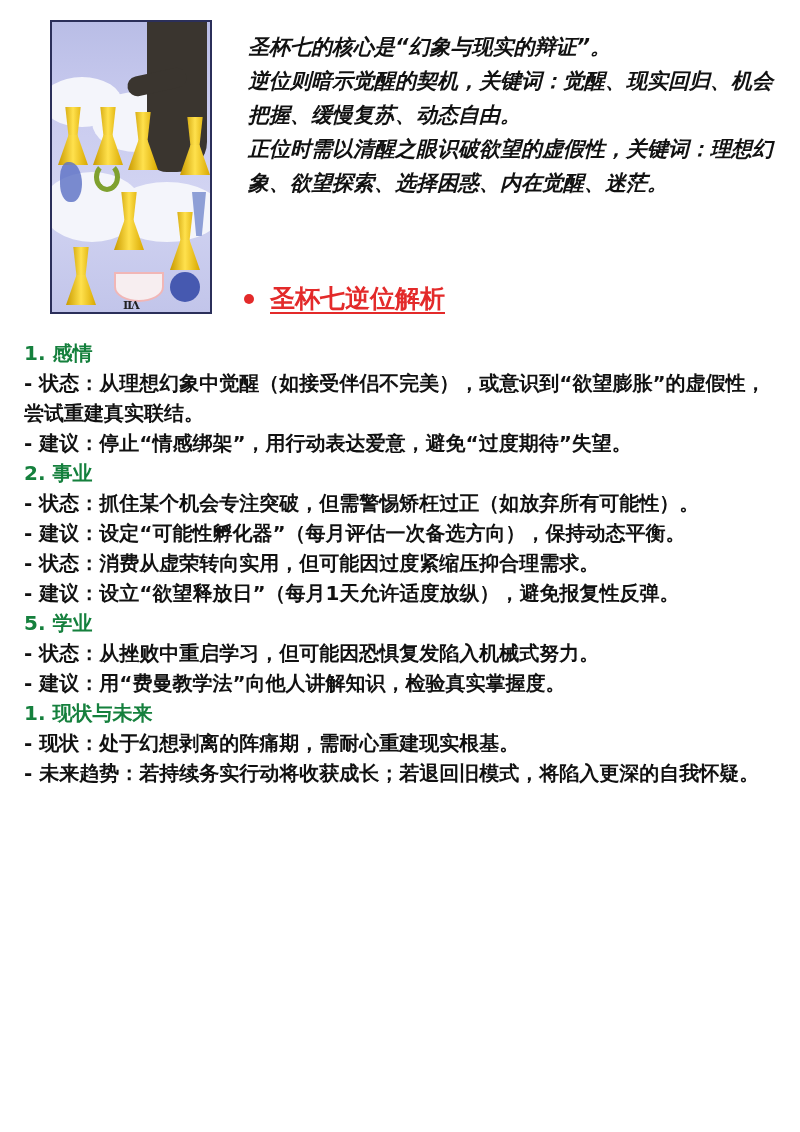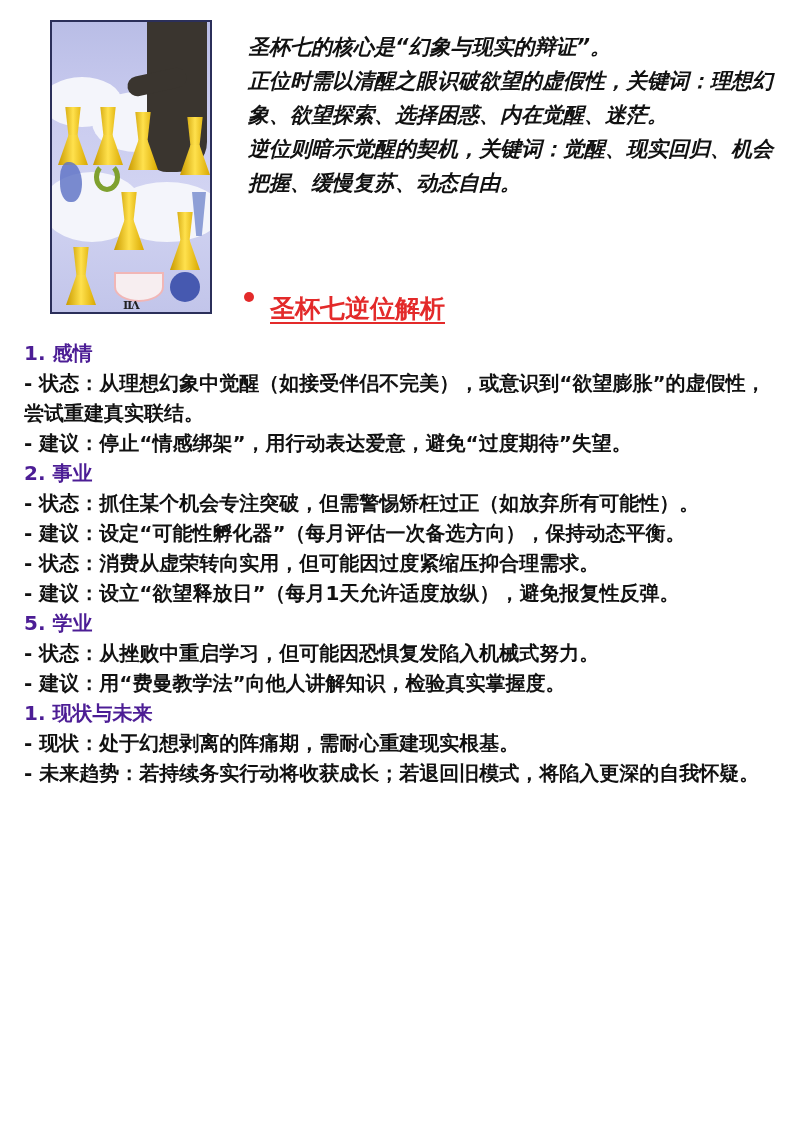--- a/index.html
+++ b/index.html
@@ -35,30 +35,30 @@
     border: 2px solid #f1b6b6; border-radius: 0 0 50% 50%; }
   .tower { position: absolute; left: 140px; top: 170px; width: 14px; height: 44px; background: #8e9fd6;
     clip-path: polygon(0 0,100% 0,70% 100%,30% 100%); }
   .numeral { position: absolute; left: 72px; top: 276px; font-family: "DejaVu Serif", serif;
     font-size: 11px; font-weight: bold; color: #222; letter-spacing: -1px; }
 
   .intro { position: absolute; left: 248px; top: 30px; width: 530px; font-size: 21px;
     line-height: 34px; font-weight: bold; color: #111; font-style: italic; }
   .intro p { margin: 0; }
 
-  .section-heading { position: absolute; left: 244px; top: 292px; display: flex; 
+  .section-heading { position: absolute; left: 244px; top: 282px; display: flex; align-items: center;
     font-size: 25px; font-weight: bold; color: #e32a2a; }
   .section-heading .dot { width: 10px; height: 10px; border-radius: 50%; background: #e32a2a;
     margin-right: 16px; }
   .section-heading .title { text-decoration: underline; text-decoration-thickness: 2px;
     text-underline-offset: 5px; }
 
   .body { position: absolute; left: 24px; top: 338px; width: 760px; font-size: 20px;
     line-height: 30px; font-weight: bold; color: #111; }
-  .topic-head { color: #4c1d95; font-size: 20px; }
+  .topic-head { color: #15803d; font-size: 20px; }
   .line { margin: 0; }
 </style>
 </head>
 <body>
 
 <div class="card">
   <div class="cloud" style="left:-10px;top:55px;width:80px;height:50px;"></div>
   <div class="cloud" style="left:40px;top:70px;width:90px;height:60px;"></div>
   <div class="cloud" style="left:-10px;top:150px;width:100px;height:70px;"></div>
   <div class="cloud" style="left:60px;top:160px;width:110px;height:60px;"></div>
@@ -95,22 +95,22 @@
   <div class="wreath"></div>
   <div class="dragon"></div>
   <div class="tower"></div>
   <div class="veil"></div>
   <div class="head"></div>
   <div class="numeral" style="transform:rotate(180deg);">VII</div>
 </div>
 
 <div class="intro">
   <p class="line">圣杯七的核心是“幻象与现实的辩证”。</p>
+  <p class="line">逆位则暗示觉醒的契机，关键词：觉醒、现实回归、机会把握、缓慢复苏、动态自由。</p>
   <p class="line">正位时需以清醒之眼识破欲望的虚假性，关键词：理想幻象、欲望探索、选择困惑、内在觉醒、迷茫。</p>
-  <p class="line">逆位则暗示觉醒的契机，关键词：觉醒、现实回归、机会把握、缓慢复苏、动态自由。</p>
 </div>
 
 <div class="section-heading">
   <span class="dot"></span>
   <span class="title">圣杯七逆位解析</span>
 </div>
 
 <div class="body">
   <div>
     <p class="line topic-head">1. 感情</p>

